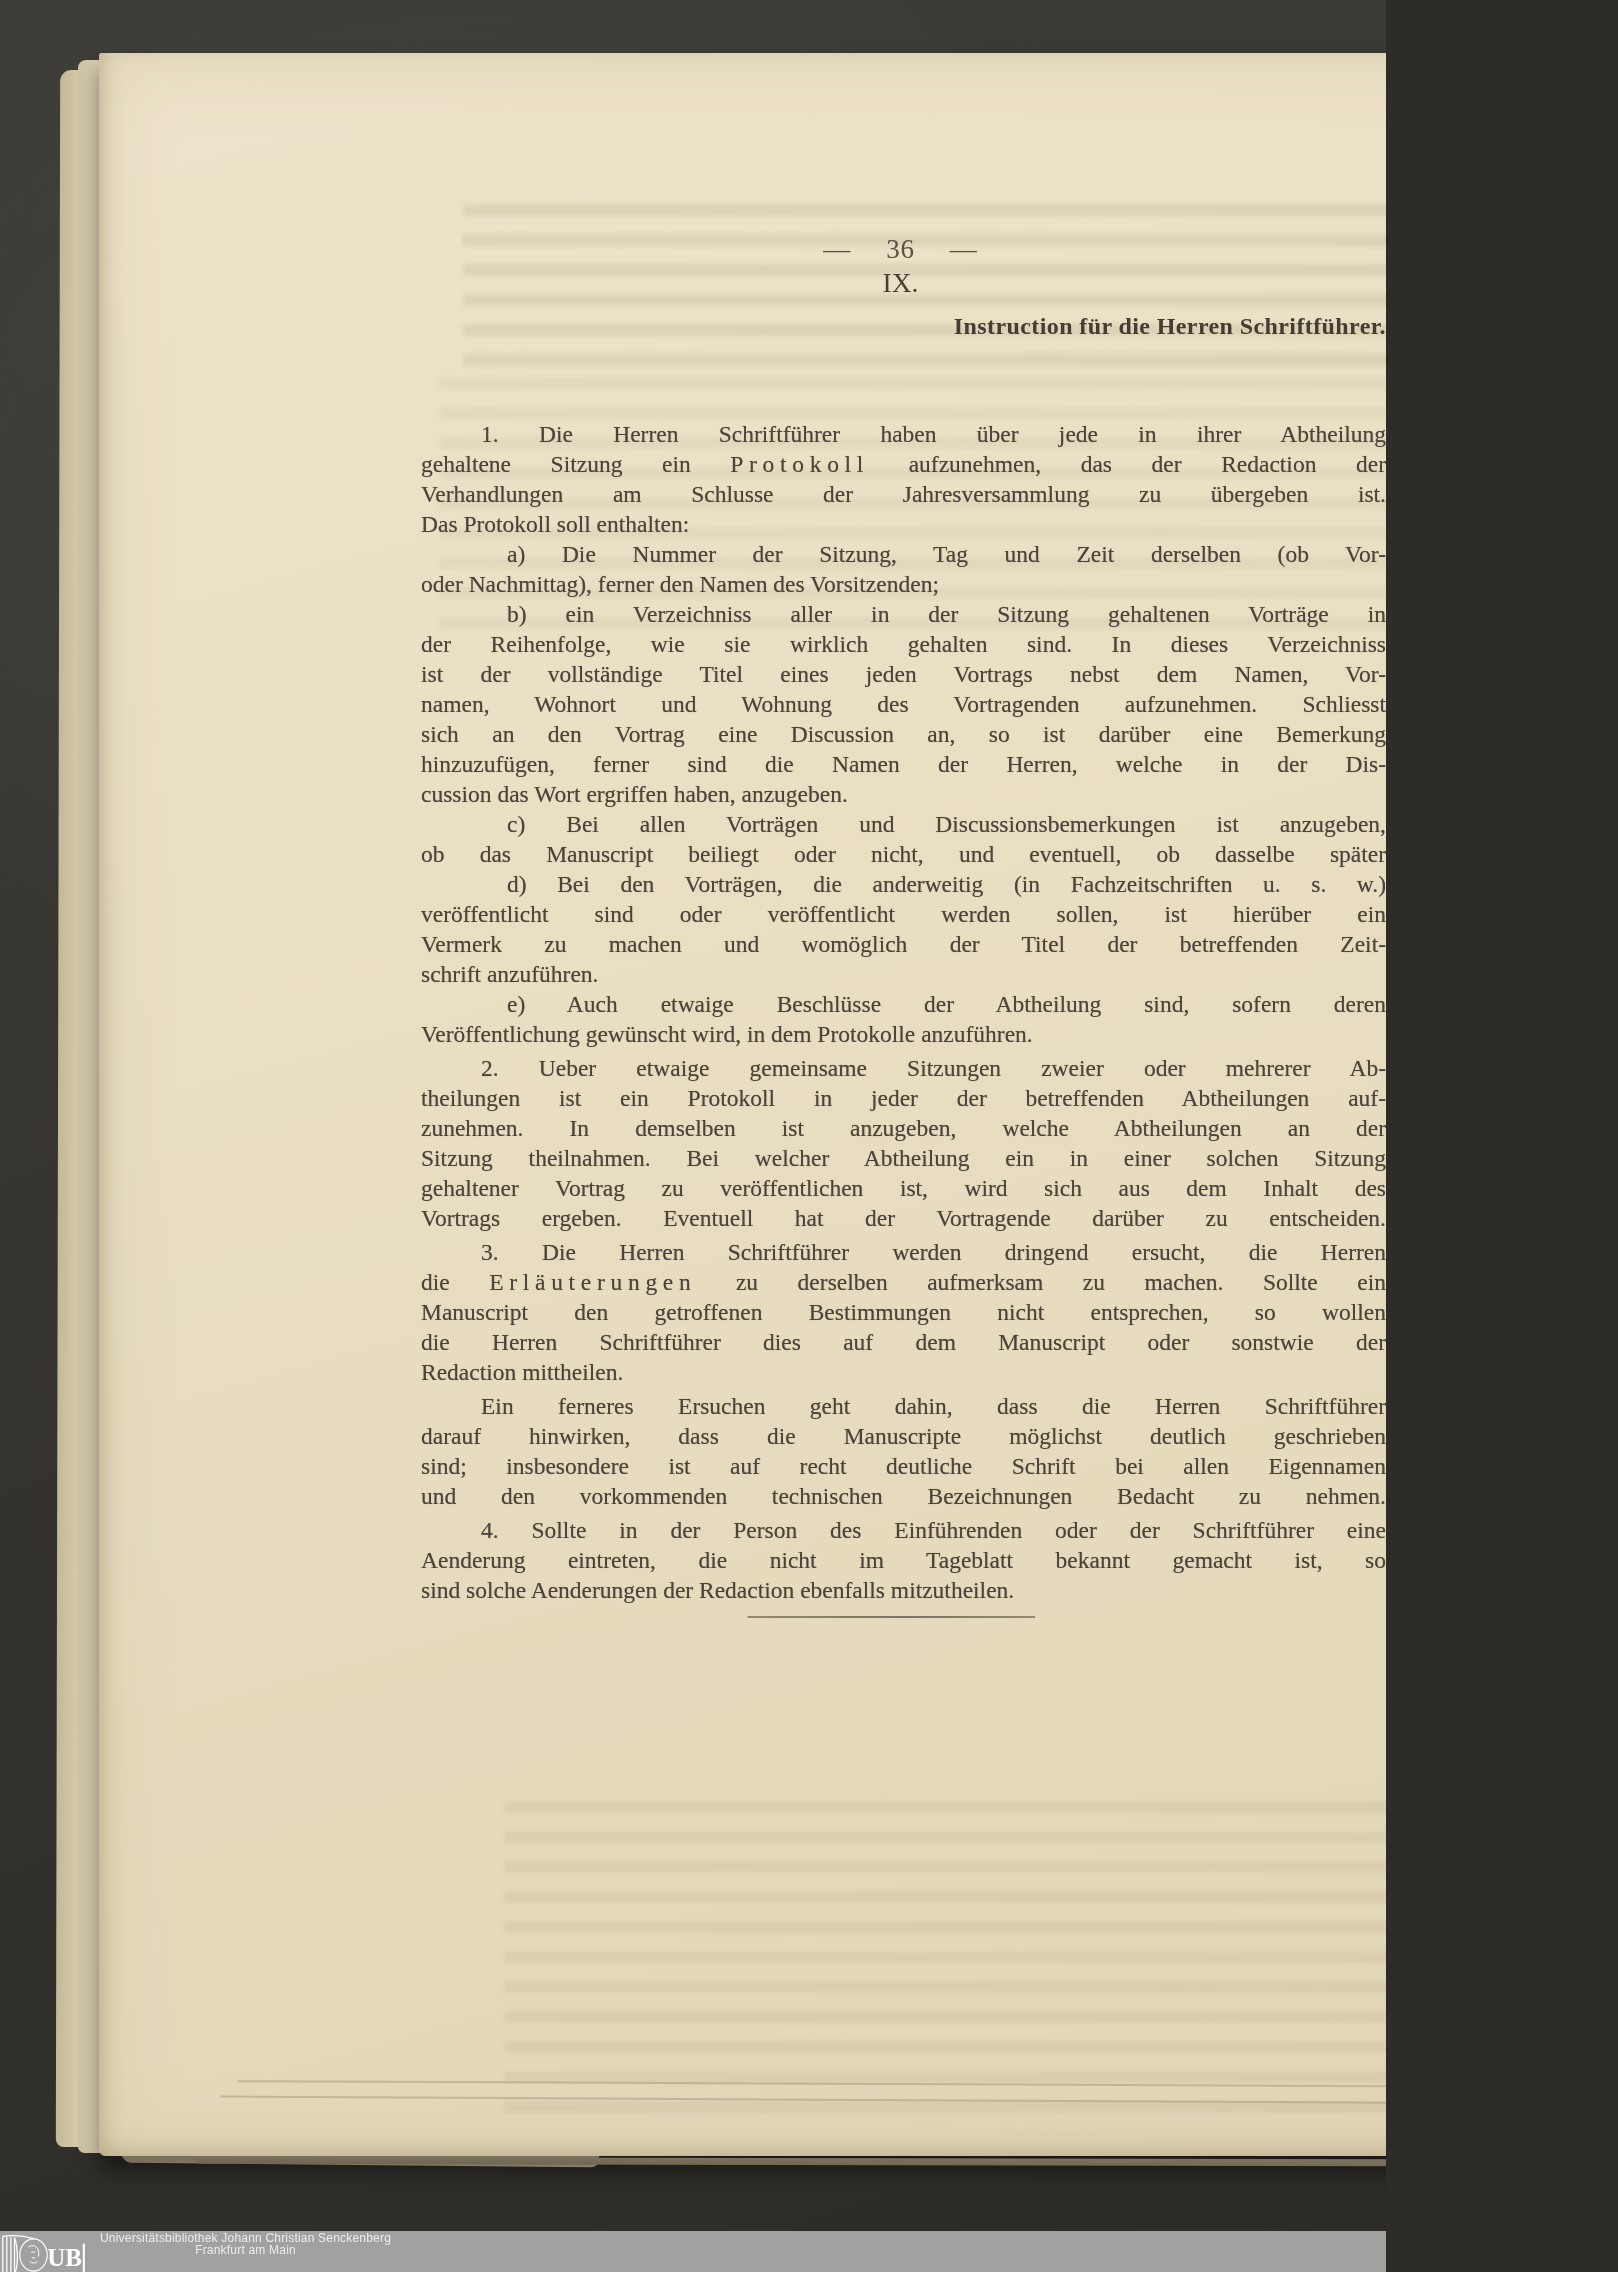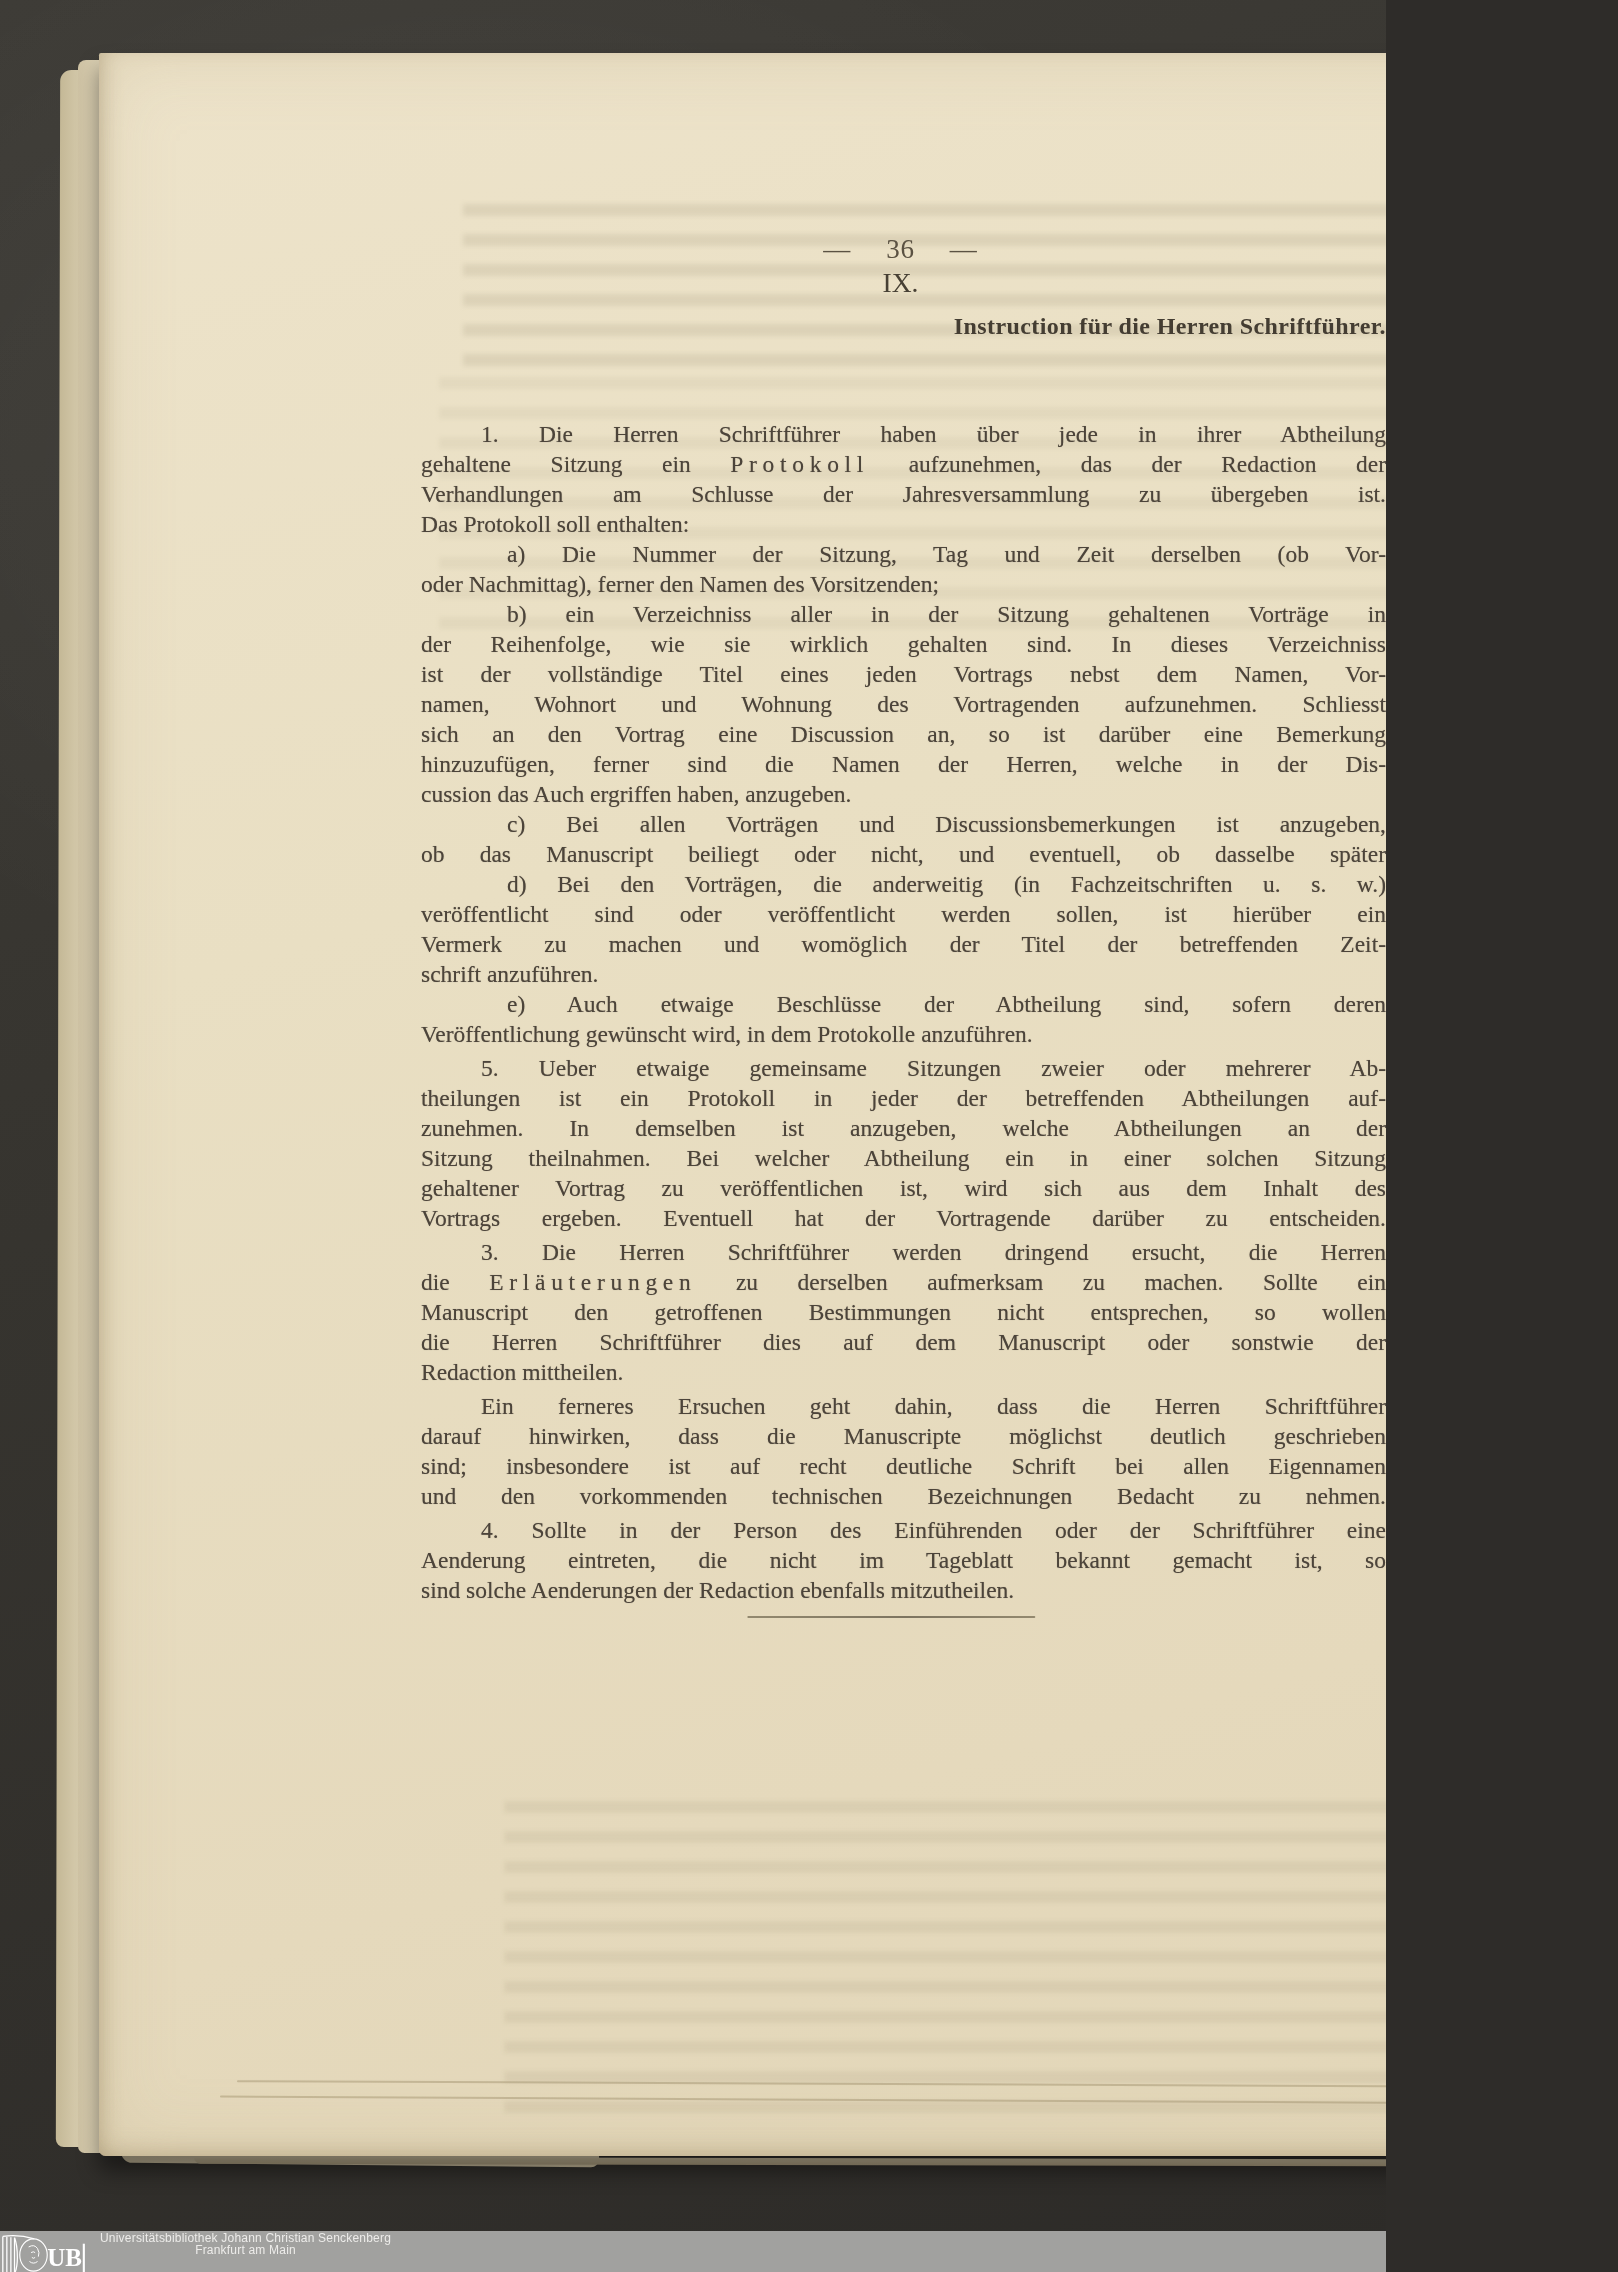--- a/index.html
+++ b/index.html
@@ -108,30 +108,30 @@
           <div class="line"><span>Verhandlungen am Schlusse der Jahresversammlung zu übergeben ist.</span></div>
           <div class="line last"><span>Das Protokoll soll enthalten:</span></div>
           <div class="line ind-i"><span>a) Die Nummer der Sitzung, Tag und Zeit derselben (ob Vor-</span></div>
           <div class="line last"><span>oder Nachmittag), ferner den Namen des Vorsitzenden;</span></div>
           <div class="line ind-i"><span>b) ein Verzeichniss aller in der Sitzung gehaltenen Vorträge in</span></div>
           <div class="line"><span>der Reihenfolge, wie sie wirklich gehalten sind. In dieses Verzeichniss</span></div>
           <div class="line"><span>ist der vollständige Titel eines jeden Vortrags nebst dem Namen, Vor-</span></div>
           <div class="line"><span>namen, Wohnort und Wohnung des Vortragenden aufzunehmen. Schliesst</span></div>
           <div class="line"><span>sich an den Vortrag eine Discussion an, so ist darüber eine Bemerkung</span></div>
           <div class="line"><span>hinzuzufügen, ferner sind die Namen der Herren, welche in der Dis-</span></div>
-          <div class="line last"><span>cussion das Auch ergriffen haben, anzugeben.</span></div>
+          <div class="line last"><span>cussion das Wort ergriffen haben, anzugeben.</span></div>
           <div class="line ind-i"><span>c) Bei allen Vorträgen und Discussionsbemerkungen ist anzugeben,</span></div>
           <div class="line"><span>ob das Manuscript beiliegt oder nicht, und eventuell, ob dasselbe später</span></div>
           <div class="line ind-i"><span>d) Bei den Vorträgen, die anderweitig (in Fachzeitschriften u. s. w.)</span></div>
           <div class="line"><span>veröffentlicht sind oder veröffentlicht werden sollen, ist hierüber ein</span></div>
           <div class="line"><span>Vermerk zu machen und womöglich der Titel der betreffenden Zeit-</span></div>
           <div class="line last"><span>schrift anzuführen.</span></div>
           <div class="line ind-i"><span>e) Auch etwaige Beschlüsse der Abtheilung sind, sofern deren</span></div>
           <div class="line last"><span>Veröffentlichung gewünscht wird, in dem Protokolle anzuführen.</span></div>
-          <div class="line ind-p gap"><span>5. Ueber etwaige gemeinsame Sitzungen zweier oder mehrerer Ab-</span></div>
+          <div class="line ind-p gap"><span>2. Ueber etwaige gemeinsame Sitzungen zweier oder mehrerer Ab-</span></div>
           <div class="line"><span>theilungen ist ein Protokoll in jeder der betreffenden Abtheilungen auf-</span></div>
           <div class="line"><span>zunehmen. In demselben ist anzugeben, welche Abtheilungen an der</span></div>
           <div class="line"><span>Sitzung theilnahmen. Bei welcher Abtheilung ein in einer solchen Sitzung</span></div>
           <div class="line"><span>gehaltener Vortrag zu veröffentlichen ist, wird sich aus dem Inhalt des</span></div>
           <div class="line"><span>Vortrags ergeben. Eventuell hat der Vortragende darüber zu entscheiden.</span></div>
           <div class="line ind-p gap"><span>3. Die Herren Schriftführer werden dringend ersucht, die Herren</span></div>
           <div class="line"><span>die </span><span class="sp">Erläuterungen</span><span> zu derselben aufmerksam zu machen. Sollte ein</span></div>
           <div class="line"><span>Manuscript den getroffenen Bestimmungen nicht entsprechen, so wollen</span></div>
           <div class="line"><span>die Herren Schriftführer dies auf dem Manuscript oder sonstwie der</span></div>
           <div class="line last"><span>Redaction mittheilen.</span></div>

